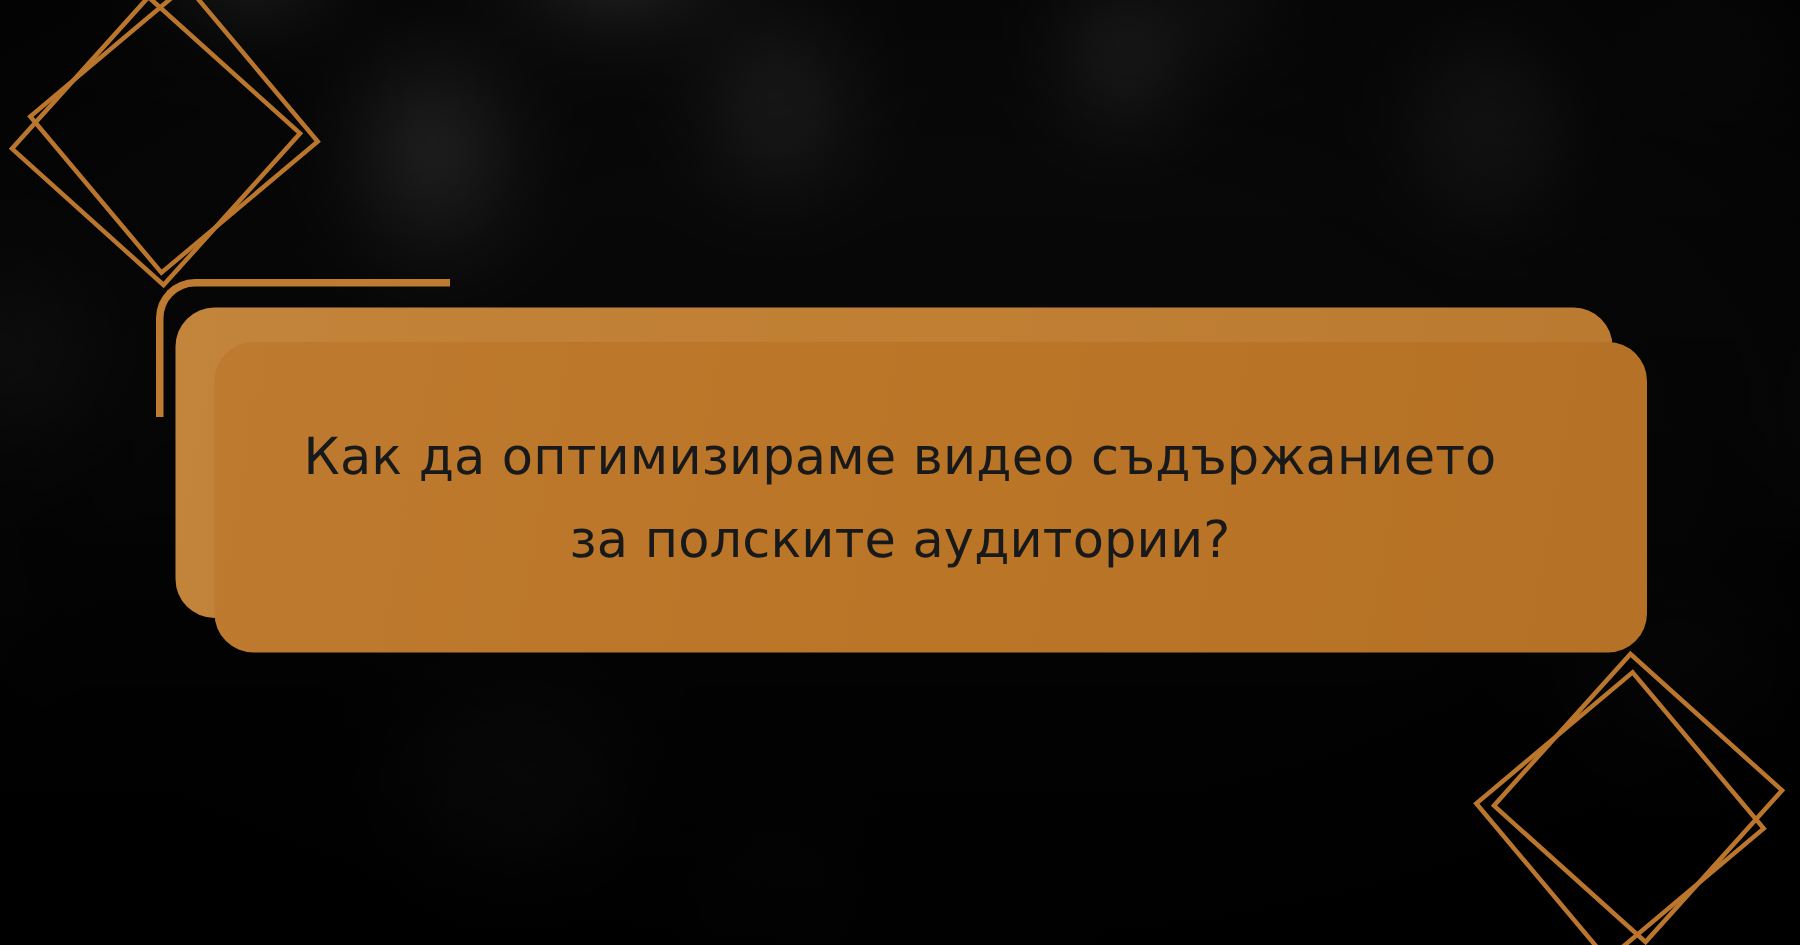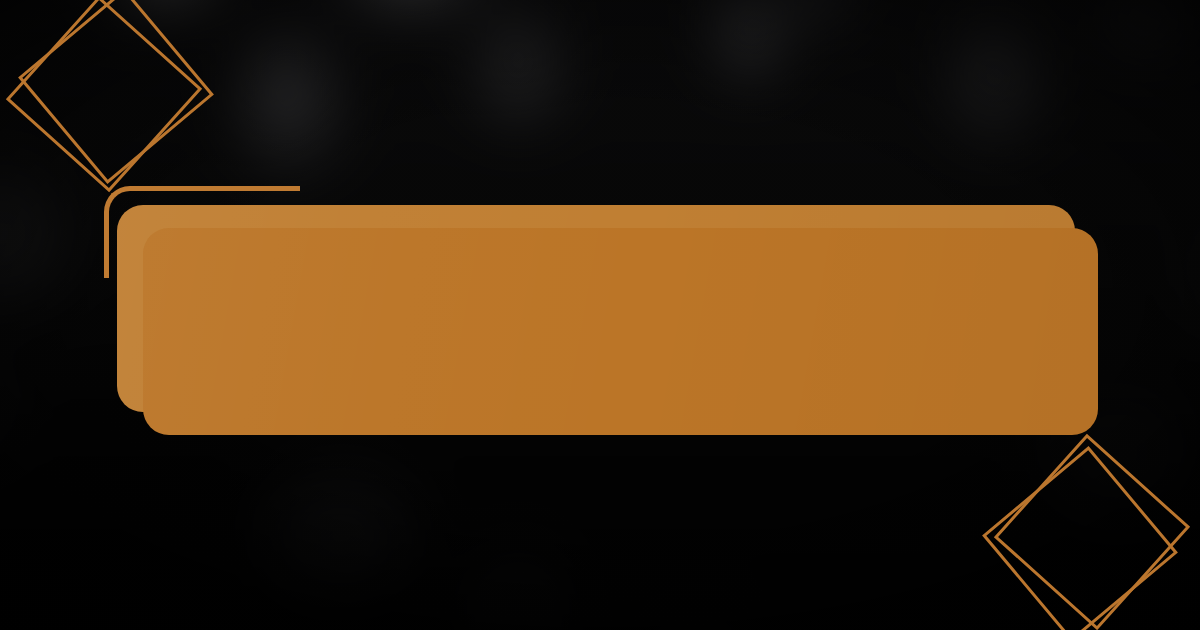--- a/index.html
+++ b/index.html
@@ -144,14 +144,16 @@
   <div class="card-bracket"></div>
 
   <div class="card-back">
     <div class="card-sheen"></div>
   </div>
 
   <div class="card-front">
     <div class="card-sheen"></div>
   </div>
 
+  <div class="headline">Как да оптимизираме видео съдържанието
+за полските аудитории?</div>
 
 </div>
 
 </body></html>

